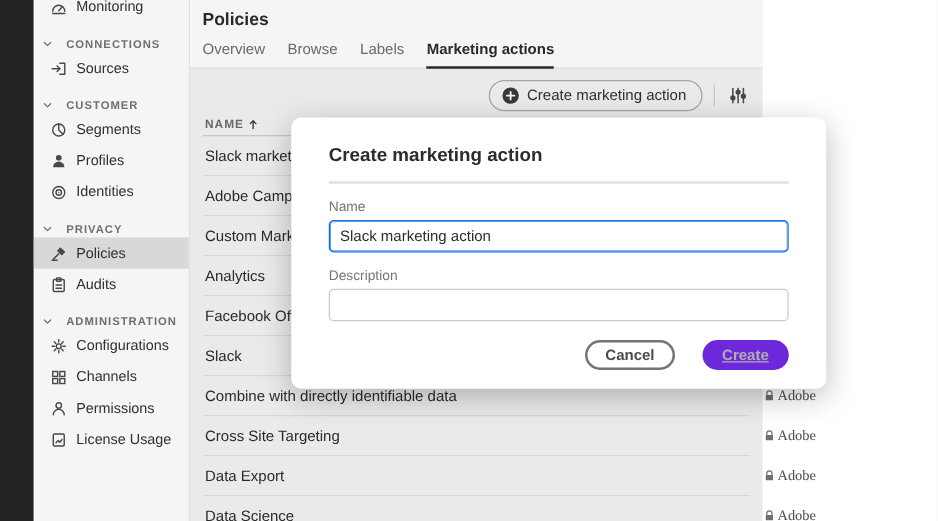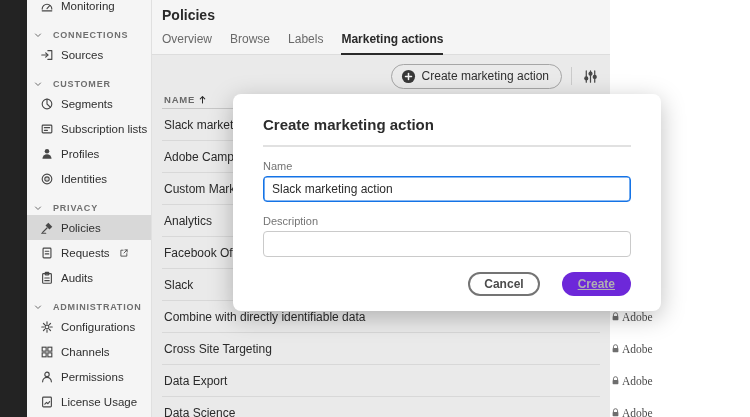--- a/index.html
+++ b/index.html
@@ -91,28 +91,20 @@
     </div>
 
     <div class="nav-item">
       <svg width="14" height="14" viewBox="0 0 16 16" fill="none" stroke="#4b4b4b" stroke-width="1.3" stroke-linecap="round" stroke-linejoin="round">
           <circle cx="8" cy="8" r="5.5"></circle>
           <path d="M8 2.5V8l4 3.8"></path>
         </svg>
       <span>Segments</span>
     </div>
 
-    <div class="nav-item">
-      <svg width="14" height="14" viewBox="0 0 16 16" fill="none" stroke="#4b4b4b" stroke-width="1.3" stroke-linecap="round" stroke-linejoin="round">
-          <rect x="2.5" y="3.5" width="11" height="9" rx="1"></rect>
-          <line x1="5" y1="6.5" x2="11" y2="6.5"></line>
-          <line x1="5" y1="9.5" x2="8.5" y2="9.5"></line>
-        </svg>
-      <span>Subscription lists</span>
-    </div>
 
     <div class="nav-item">
       <svg width="14" height="14" viewBox="0 0 16 16">
           <circle cx="8" cy="4.8" r="2.6" fill="#4b4b4b"></circle>
           <path d="M2.8 13.5a5.2 5.2 0 0 1 10.4 0z" fill="#4b4b4b"></path>
         </svg>
       <span>Profiles</span>
     </div>
 
     <div class="nav-item">
@@ -133,33 +125,20 @@
 
     <div class="nav-item selected">
       <svg width="14" height="14" viewBox="0 0 16 16">
           <path d="M9.5 2l4.5 4.5-3.2 3.2L6.3 5.2z" fill="#4b4b4b"></path>
           <line x1="8" y1="8" x2="3" y2="13" stroke="#4b4b4b" stroke-width="1.4" stroke-linecap="round"></line>
           <line x1="2" y1="14" x2="6.5" y2="14" stroke="#4b4b4b" stroke-width="1.4" stroke-linecap="round"></line>
         </svg>
       <span>Policies</span>
     </div>
 
-    <div class="nav-item">
-      <svg width="14" height="14" viewBox="0 0 16 16" fill="none" stroke="#4b4b4b" stroke-width="1.3" stroke-linecap="round" stroke-linejoin="round">
-          <rect x="3.5" y="2.5" width="9" height="11" rx="1"></rect>
-          <line x1="6" y1="6" x2="10" y2="6"></line>
-          <line x1="6" y1="9" x2="10" y2="9"></line>
-        </svg>
-      <span>Requests</span>
-      <svg class="ext" width="10" height="10" viewBox="0 0 16 16" fill="none" stroke="#4b4b4b" stroke-width="1.4" stroke-linecap="round" stroke-linejoin="round">
-          <path d="M6.5 3.5H3v9.5h9.5V9"></path>
-          <path d="M9.5 3h3.5v3.5"></path>
-          <line x1="13" y1="3" x2="8" y2="8"></line>
-        </svg>
-    </div>
 
     <div class="nav-item">
       <svg width="14" height="14" viewBox="0 0 16 16" fill="none" stroke="#4b4b4b" stroke-width="1.3" stroke-linecap="round" stroke-linejoin="round">
           <rect x="3" y="3" width="10" height="11" rx="1"></rect>
           <rect x="6" y="1.5" width="4" height="3" rx="0.5"></rect>
           <line x1="5.5" y1="8" x2="10.5" y2="8"></line>
           <line x1="5.5" y1="11" x2="10.5" y2="11"></line>
         </svg>
       <span>Audits</span>
     </div>

